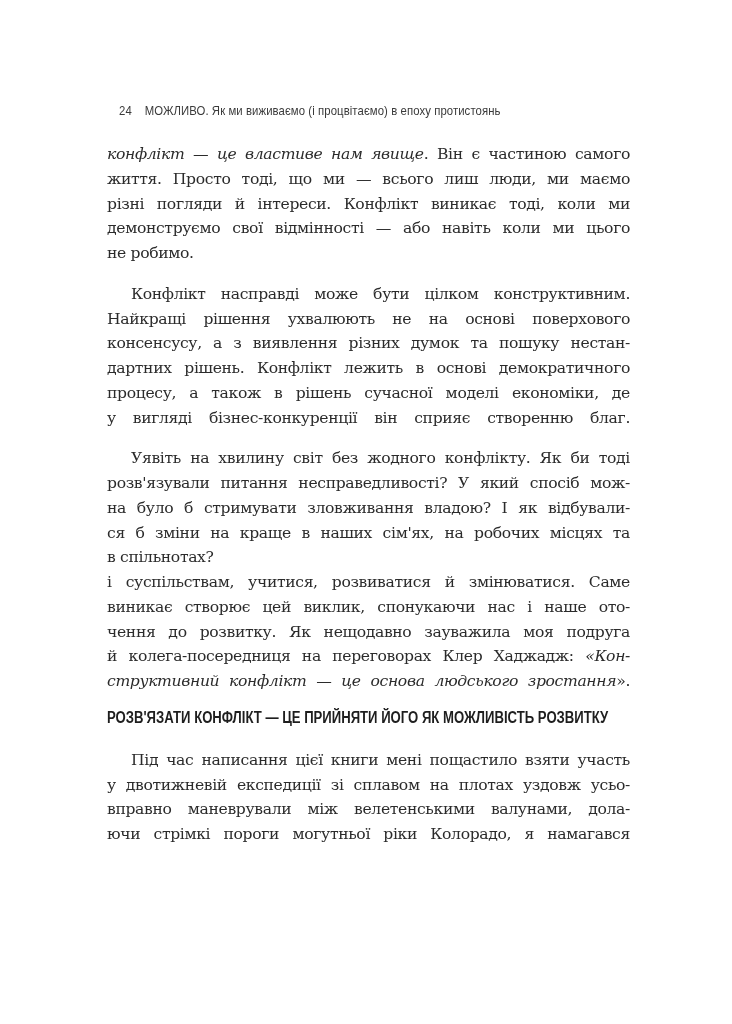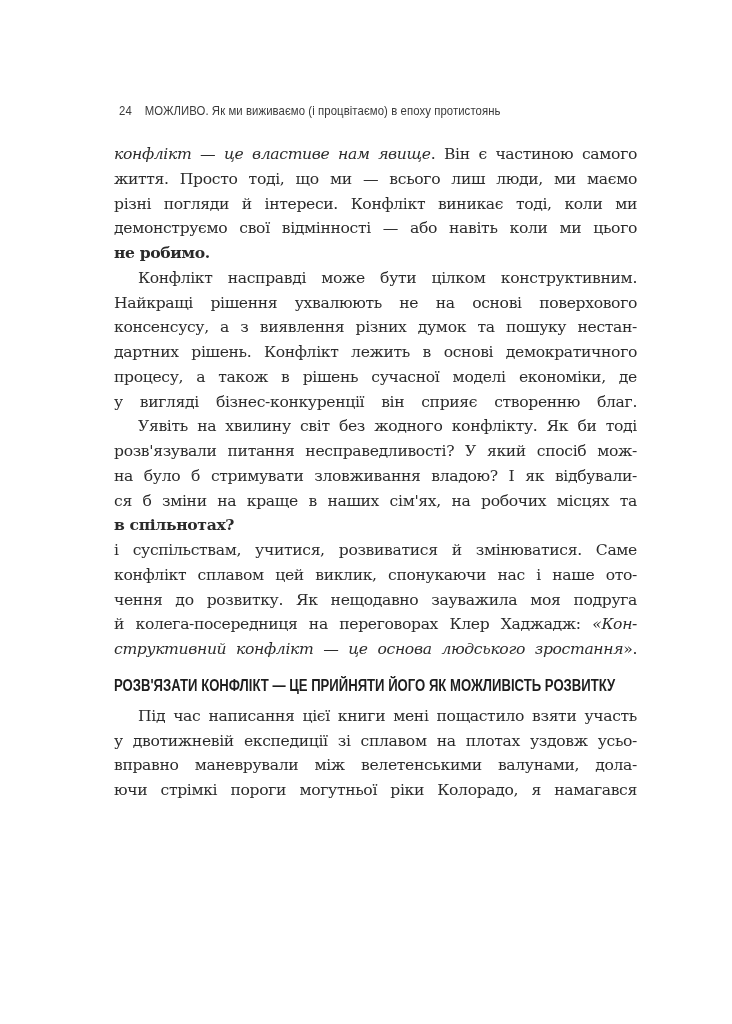--- a/index.html
+++ b/index.html
@@ -26,43 +26,43 @@
       transform: scaleX(0.86);
       transform-origin: left center;
       letter-spacing: 0.1px;
     }
     .running-head .page-num {
       display: inline-block;
       margin-right: 15px;
     }
     .text-block {
       position: absolute;
-      left: 114px;
+      left: 107px;
       top: 142px;
       width: 523px;
       font-family: "DejaVu Serif", serif;
       font-size: 15.6px;
       line-height: 24.75px;
       color: #2b2b2b;
     }
     .line {
       display: block;
       white-space: nowrap;
       text-align: justify;
       text-align-last: justify;
       height: 24.75px;
       overflow: visible;
       letter-spacing: -0.35px;
     }
     .line.last {
       text-align-last: left;
-      font-weight: bold;
     }
     .line.indent {
       padding-left: 24px;
+      margin-top: 16px;
     }
     .it {
       font-style: italic;
     }
     .heading {
       display: block;
       margin-top: 10px;
       margin-bottom: 4px;
       height: 28px;
       line-height: 28px;
@@ -105,21 +105,21 @@
   <div>
     <span class="line indent">Уявіть на хвилину світ без жодного конфлікту. Як би тоді</span>
     <span class="line">розв'язували питання несправедливості? У який спосіб мож-</span>
     <span class="line">на було б стримувати зловживання владою? І як відбували-</span>
     <span class="line">ся б зміни на краще в наших сім'ях, на робочих місцях та</span>
     <span class="line last">в спільнотах?</span>
   </div>
 
   <div>
     <span class="line">і суспільствам, учитися, розвиватися й змінюватися. Саме</span>
-    <span class="line">конфлікт сплавом цей виклик, спонукаючи нас і наше ото-</span>
+    <span class="line">виникає створює цей виклик, спонукаючи нас і наше ото-</span>
     <span class="line">чення до розвитку. Як нещодавно зауважила моя подруга</span>
     <span class="line"><span>й колега-посередниця на переговорах Клер Хаджадж: </span><span class="it">«Кон-</span></span>
     <span class="line"><span class="it">структивний конфлікт — це основа людського зростання</span><span>».</span></span>
   </div>
 
 
   <div class="heading">РОЗВ'ЯЗАТИ КОНФЛІКТ — ЦЕ ПРИЙНЯТИ ЙОГО ЯК МОЖЛИВІСТЬ РОЗВИТКУ</div>
 
   <div>
     <span class="line indent">Під час написання цієї книги мені пощастило взяти участь</span>

